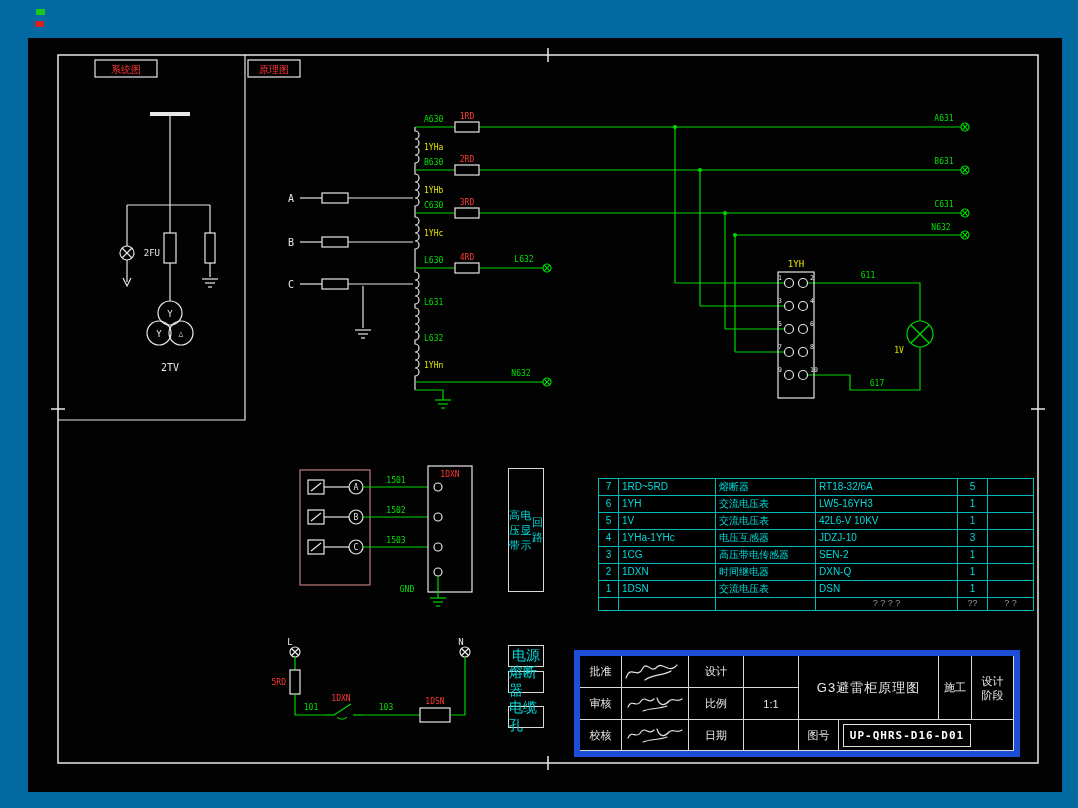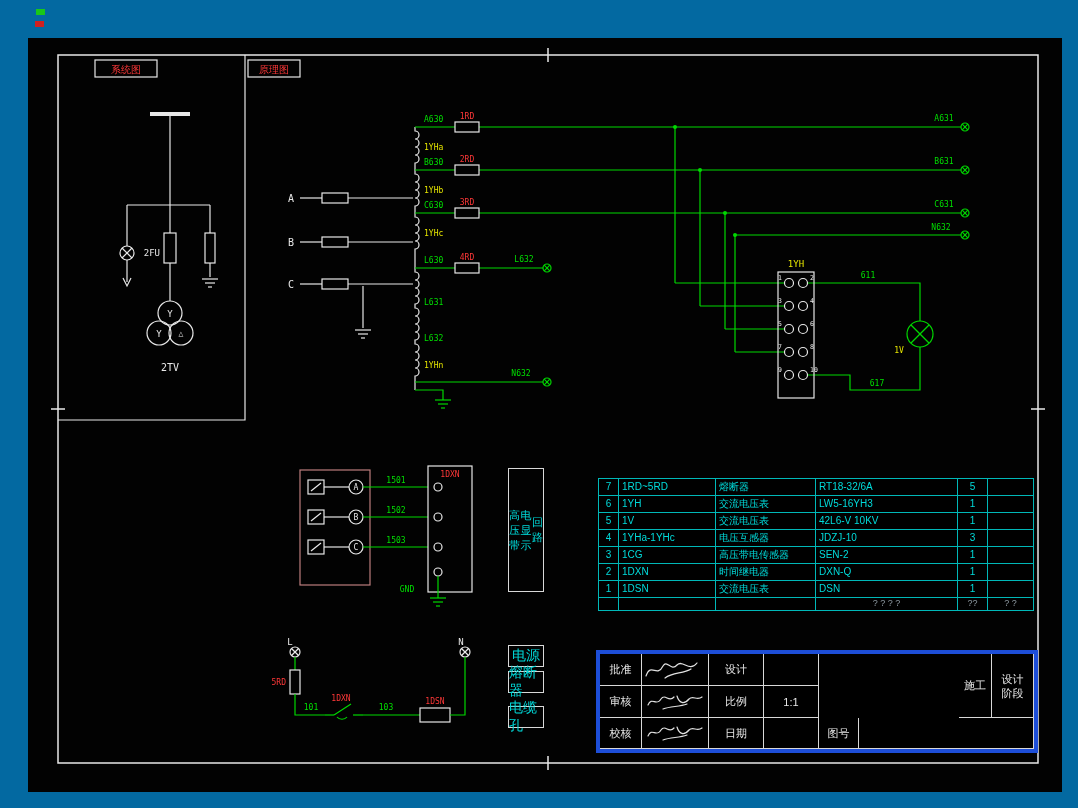--- a/index.html
+++ b/index.html
@@ -31,30 +31,30 @@
           grid-template-rows:repeat(7,17px) 12px;
           border:1px solid #00b8b8;background:#000}
   .pt-cell{border-right:1px solid #00b8b8;border-bottom:1px solid #00b8b8;color:#00dbdb;
            font-size:10px;line-height:16px;padding-left:3px;overflow:hidden;white-space:nowrap;
            font-family:"Liberation Sans",sans-serif}
   .ctr{text-align:center;padding-left:0}
   .foot{color:#8e9aa2;font-size:9px;line-height:11px}
   .nr{border-right:none}.nb{border-bottom:none}
 
   
-  .tblock{position:absolute;left:596px;top:650px;display:grid;
+  .tblock{position:absolute;left:574px;top:650px;display:grid;
           grid-template-columns:42px 67px 55px 55px 140px 33px 42px;
           grid-template-rows:32px 32px 31px;
-          border:4px solid #1d4ed8;color:#e8e8e8;font-size:11px;
+          border:6px solid #1d4ed8;color:#e8e8e8;font-size:11px;
           font-family:"Liberation Sans",sans-serif;background:#000}
   .tb-cell{border-right:1px solid #d8d8d8;border-bottom:1px solid #d8d8d8;
            display:flex;align-items:center;justify-content:center;overflow:hidden}
   .big{font-size:13px;letter-spacing:1px}
   .two{flex-direction:column;line-height:14px}
-  .dwg{justify-content:flex-start;align-items:stretch}
+  .dwg{justify-content:center;align-items:stretch}
   .dwg-label{width:40px;border-right:1px solid #d8d8d8;display:flex;align-items:center;justify-content:center}
   .dwg-area{flex:1;display:flex;align-items:center}
   .dwg-box{margin-left:4px;border:1px solid #e0e0e0;width:128px;height:23px;line-height:21px;
            text-align:center;color:#fff;font-weight:bold;font-size:11px;letter-spacing:1px;
            font-family:"DejaVu Sans Mono",monospace}
 </style>
 </head>
 <body>
 
 <div class="stage">
@@ -406,20 +406,21 @@
 
   <div class="tblock">
     <div class="tb-cell" style="grid-column:1;grid-row:1">批准</div>
     <div class="tb-cell" style="grid-column:2;grid-row:1">
       <svg width="64" height="28" viewBox="0 0 64 28">
         <path d="M3,20 C8,6 14,22 20,10 C24,3 28,16 34,9 C40,3 46,17 54,7 M22,22 C30,16 40,18 48,13" stroke="#e0e0e0" stroke-width="1.2" fill="none" stroke-linecap="round"></path>
       </svg>
     </div>
     <div class="tb-cell" style="grid-column:3;grid-row:1">设计</div>
     <div class="tb-cell" style="grid-column:4;grid-row:1"></div>
+    <div class="tb-cell big" style="grid-column:5;grid-row:1/span 2">G3避雷柜原理图</div>
     <div class="tb-cell" style="grid-column:6;grid-row:1/span 2">施工</div>
     <div class="tb-cell two nr" style="grid-column:7;grid-row:1/span 2">
       <span>设计</span>
       <span>阶段</span>
     </div>
 
     <div class="tb-cell" style="grid-column:1;grid-row:2">审核</div>
     <div class="tb-cell" style="grid-column:2;grid-row:2">
       <svg width="64" height="28" viewBox="0 0 64 28">
         <path d="M5,17 C9,8 13,19 18,11 C22,5 26,15 31,9 M34,8 C36,15 41,17 46,11 C50,7 54,13 59,9 M20,21 C28,18 36,19 44,16" stroke="#e0e0e0" stroke-width="1.2" fill="none" stroke-linecap="round"></path>
@@ -431,15 +432,18 @@
     <div class="tb-cell nb" style="grid-column:1;grid-row:3">校核</div>
     <div class="tb-cell nb" style="grid-column:2;grid-row:3">
       <svg width="64" height="28" viewBox="0 0 64 28">
         <path d="M5,17 C9,8 13,19 18,11 C22,5 26,15 31,9 M34,8 C36,15 41,17 46,11 C50,7 54,13 59,9 M20,21 C28,18 36,19 44,16" stroke="#e0e0e0" stroke-width="1.2" fill="none" stroke-linecap="round"></path>
       </svg>
     </div>
     <div class="tb-cell nb" style="grid-column:3;grid-row:3">日期</div>
     <div class="tb-cell nb" style="grid-column:4;grid-row:3"></div>
     <div class="tb-cell dwg nr nb" style="grid-column:5/span 3;grid-row:3">
       <div class="dwg-label">图号</div>
+      <div class="dwg-area">
+        <div class="dwg-box">UP-QHRS-D16-D01</div>
+      </div>
     </div>
   </div>
 </div>
 
 </body></html>

